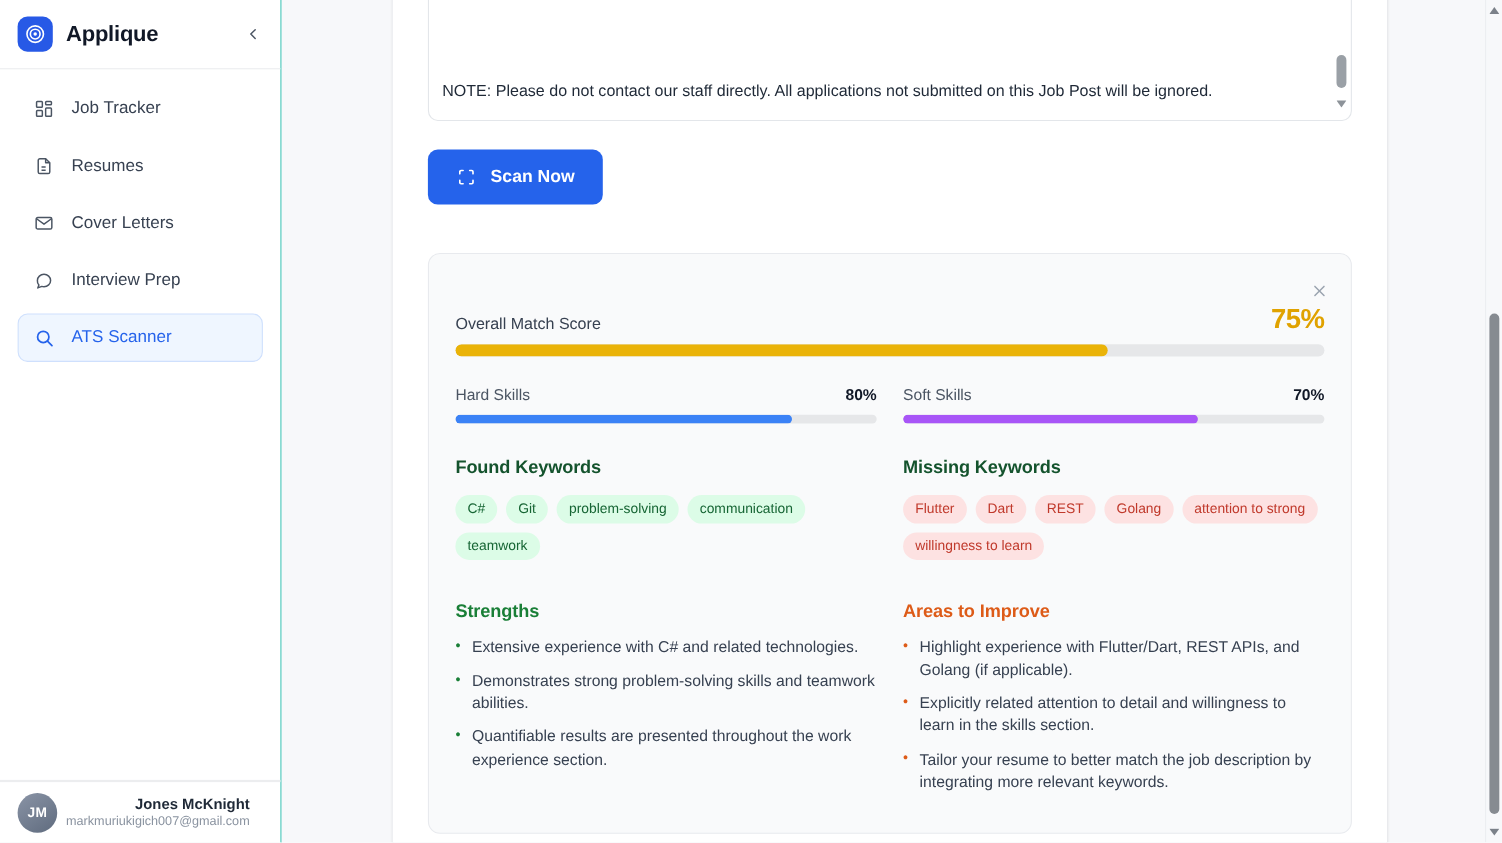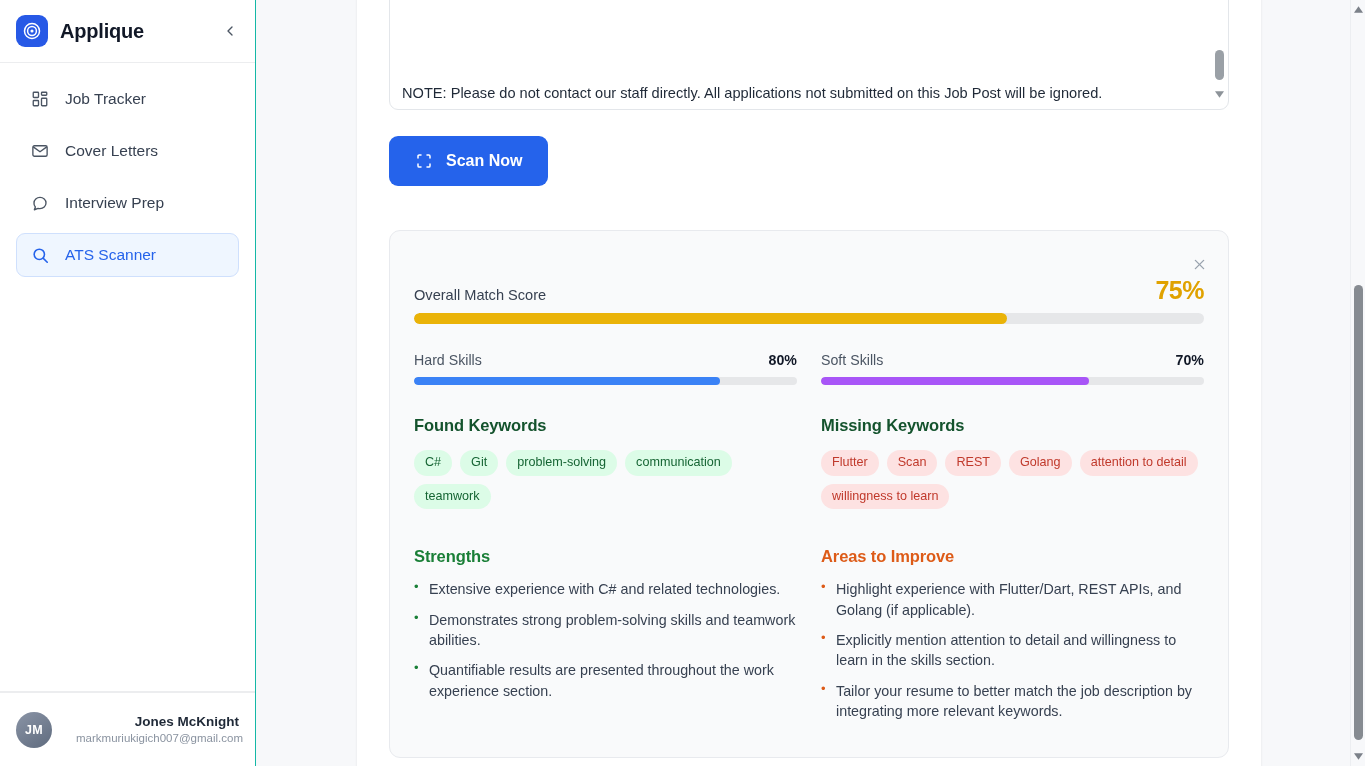--- a/index.html
+++ b/index.html
@@ -59,22 +59,22 @@
 
   .profile-row {
     display: flex; align-items: center; gap: 14px;
     height: 44px; padding: 0 12px; margin: 14px 16px 14px 16px; border-radius: 9px;
     color: #374151; font-size: 15.5px; cursor: pointer;
   }
   .profile-row .nav-icon { width: 22px; height: 22px; display:flex; align-items:center; justify-content:center; flex:0 0 22px; color:#4b5563;}
 
   .account {
     border-top: 1px solid #ecedef;
-    padding: 14px 16px; display: flex; align-items: center; gap: 24px;
-    height: 74px;
+    padding: 14px 16px; display: flex; align-items: center; gap: 8px;
+    height: 56px;
   }
   .avatar {
     width: 36px; height: 36px; border-radius: 50%;
     background: linear-gradient(145deg,#8a94a6,#5f6b7e);
     color: #fff; font-size: 12.5px; font-weight: 700;
     display: flex; align-items: center; justify-content: center; flex: 0 0 36px;
     letter-spacing: 0.3px;
   }
   .acct-text { min-width: 0; }
   .acct-name { font-size: 13.5px; font-weight: 700; color: #1f2937; line-height: 1.35; }
@@ -99,21 +99,21 @@
   
   .jd-box {
     position: relative;
     height: 530px;
     border: 1px solid #e3e6ea;
     border-radius: 9px;
     background: #fff;
     margin-top: 0;
   }
   .jd-text {
-    position: absolute; left: 12px; right: 30px; bottom: 4px;
+    position: absolute; left: 12px; right: 30px; bottom: 14px;
     font-size: 14.6px; color: #1f2937; line-height: 1.5;
   }
   .jd-scroll {
     position: absolute; right: 1px; top: 1px; bottom: 1px; width: 15px;
     background: #ffffff; border-radius: 0 8px 8px 0;
     cursor: pointer;
   }
   .jd-thumb {
     position: absolute; right: 3px; bottom: 28px; width: 9px; height: 30px;
     background: #9aa0a6; border-radius: 5px;
@@ -235,20 +235,31 @@
       <div class="nav-item">
         <span class="nav-icon">
           <svg width="18" height="18" viewBox="0 0 24 24" fill="none" stroke="currentColor" stroke-width="1.8">
               <rect x="3" y="3" width="7" height="7" rx="1"></rect>
               <rect x="14" y="3" width="7" height="4" rx="1"></rect>
               <rect x="14" y="11" width="7" height="10" rx="1"></rect>
               <rect x="3" y="14" width="7" height="7" rx="1"></rect>
             </svg>
         </span>
         <span>Job Tracker</span>
+      </div>
+      <div class="nav-item">
+        <span class="nav-icon">
+          <svg width="18" height="18" viewBox="0 0 24 24" fill="none" stroke="currentColor" stroke-width="1.8" stroke-linejoin="round">
+              <path d="M14 3H7a2 2 0 0 0-2 2v14a2 2 0 0 0 2 2h10a2 2 0 0 0 2-2V8z"></path>
+              <polyline points="14 3 14 8 19 8"></polyline>
+              <line x1="9" y1="13" x2="14" y2="13"></line>
+              <line x1="9" y1="17" x2="14" y2="17"></line>
+            </svg>
+        </span>
+        <span>Resumes</span>
       </div>
       <div class="nav-item">
         <span class="nav-icon">
           <svg width="18" height="18" viewBox="0 0 24 24" fill="none" stroke="currentColor" stroke-width="1.8" stroke-linejoin="round">
               <rect x="2.5" y="5" width="19" height="14" rx="2"></rect>
               <polyline points="3 6.5 12 13 21 6.5"></polyline>
             </svg>
         </span>
         <span>Cover Letters</span>
       </div>
@@ -359,43 +370,43 @@
                   <span class="chip found">Git</span>
                   <span class="chip found">problem-solving</span>
                   <span class="chip found">communication</span>
                   <span class="chip found">teamwork</span>
                 </div>
             </div>
             <div class="kw-col">
               <div class="kw-title">Missing Keywords</div>
               <div class="chips" id="missing-chips">
                   <span class="chip missing">Flutter</span>
-                  <span class="chip missing">Scan</span>
+                  <span class="chip missing">Dart</span>
                   <span class="chip missing">REST</span>
                   <span class="chip missing">Golang</span>
-                  <span class="chip missing">attention to detail</span>
+                  <span class="chip missing">attention to strong</span>
                   <span class="chip missing">willingness to learn</span>
                 </div>
             </div>
           </div>
 
           <div class="adv-row">
             <div class="adv-col">
               <div class="adv-title strengths">Strengths</div>
               <ul class="adv-list strengths" id="strengths-list">
                   <li>Extensive experience with C# and related technologies.</li>
                   <li>Demonstrates strong problem-solving skills and teamwork abilities.</li>
                   <li>Quantifiable results are presented throughout the work experience section.</li>
                 </ul>
             </div>
             <div class="adv-col">
               <div class="adv-title improve">Areas to Improve</div>
               <ul class="adv-list improve" id="improve-list">
                   <li>Highlight experience with Flutter/Dart, REST APIs, and Golang (if applicable).</li>
-                  <li>Explicitly mention attention to detail and willingness to learn in the skills section.</li>
+                  <li>Explicitly related attention to detail and willingness to learn in the skills section.</li>
                   <li>Tailor your resume to better match the job description by integrating more relevant keywords.</li>
                 </ul>
             </div>
           </div>
 
         </div>
       </div>
     </div>
 
     <div class="page-scrollbar">

